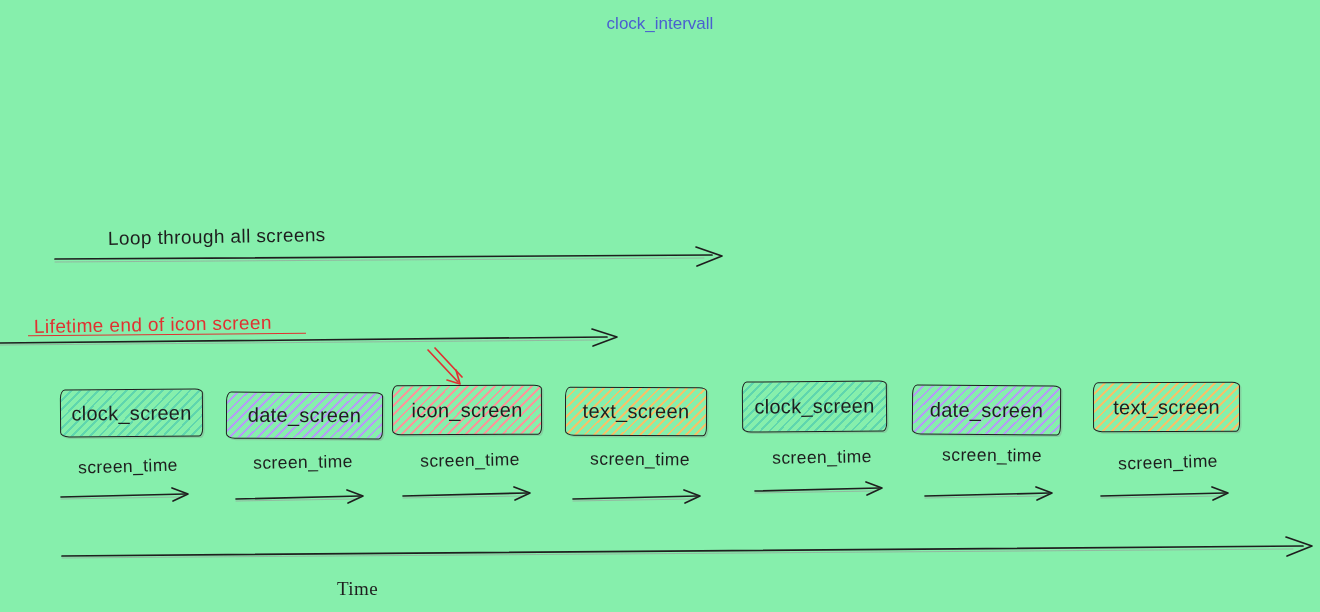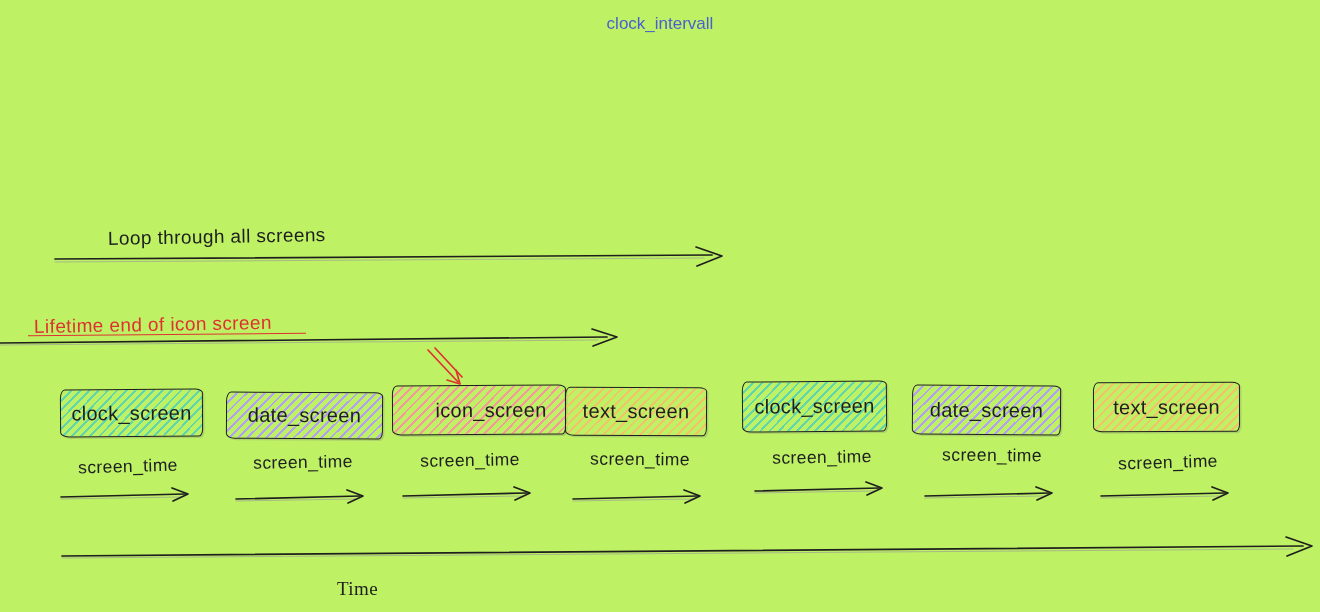--- a/index.html
+++ b/index.html
@@ -1,17 +1,17 @@
 <!DOCTYPE html>
 <html style="--c-title: #4a5fd0; --c-red: #e03131; --c-ink: #1e1e1e;"><head>
 <meta charset="utf-8">
 <style>
   html,body { margin:0; padding:0; background:#fff; }
   .canvas {
-    position:relative; width:1320px; height:612px; background:#bef264;
+    position:relative; width:1320px; height:612px; background:#86efac;
     font-family:"Liberation Sans", sans-serif; color:var(--c-ink,#1e1e1e);
     overflow:hidden;
   }
   .title {
     position:absolute; left:0; right:0; top:14px; text-align:center;
     font-size:17px; color:var(--c-title,#4a5fd0);
   }
   .hand { letter-spacing:.4px; }
   .annot-label { position:absolute; font-size:19px; white-space:nowrap; }
   .red-text { color:var(--c-red,#e03131); }
@@ -63,21 +63,21 @@
     <line x1="11" y1="1" x2="38" y2="30"></line>
     <path d="M 23 33 L 36 37 L 32 23"></path>
   </svg>
 
   <div class="screen-box hand" style="left: 60px; top: 389px; width: 141px; height: 46px; transform: rotate(-0.4deg); --fill: #5fd6ae;">
     <span>clock_screen</span>
   </div>
   <div class="screen-box hand" style="left: 226px; top: 392px; width: 155px; height: 45px; transform: rotate(0.3deg); --fill: #b3a0f2;">
     <span>date_screen</span>
   </div>
-  <div class="screen-box hand" style="left: 392px; top: 385px; width: 148px; height: 48px; transform: rotate(-0.3deg); padding-left: 24px; --fill: #f59a9a;">
+  <div class="screen-box hand" style="left: 392px; top: 385px; width: 148px; height: 48px; transform: rotate(-0.3deg); --fill: #f59a9a;">
     <span>icon_screen</span>
   </div>
   <div class="screen-box hand" style="left: 565px; top: 387px; width: 140px; height: 47px; transform: rotate(0.2deg); --fill: #f2c36b;">
     <span>text_screen</span>
   </div>
   <div class="screen-box hand" style="left: 742px; top: 381px; width: 143px; height: 49px; transform: rotate(-0.5deg); --fill: #5fd6ae;">
     <span>clock_screen</span>
   </div>
   <div class="screen-box hand" style="left: 912px; top: 385px; width: 147px; height: 48px; transform: rotate(0.4deg); --fill: #b3a0f2;">
     <span>date_screen</span>

